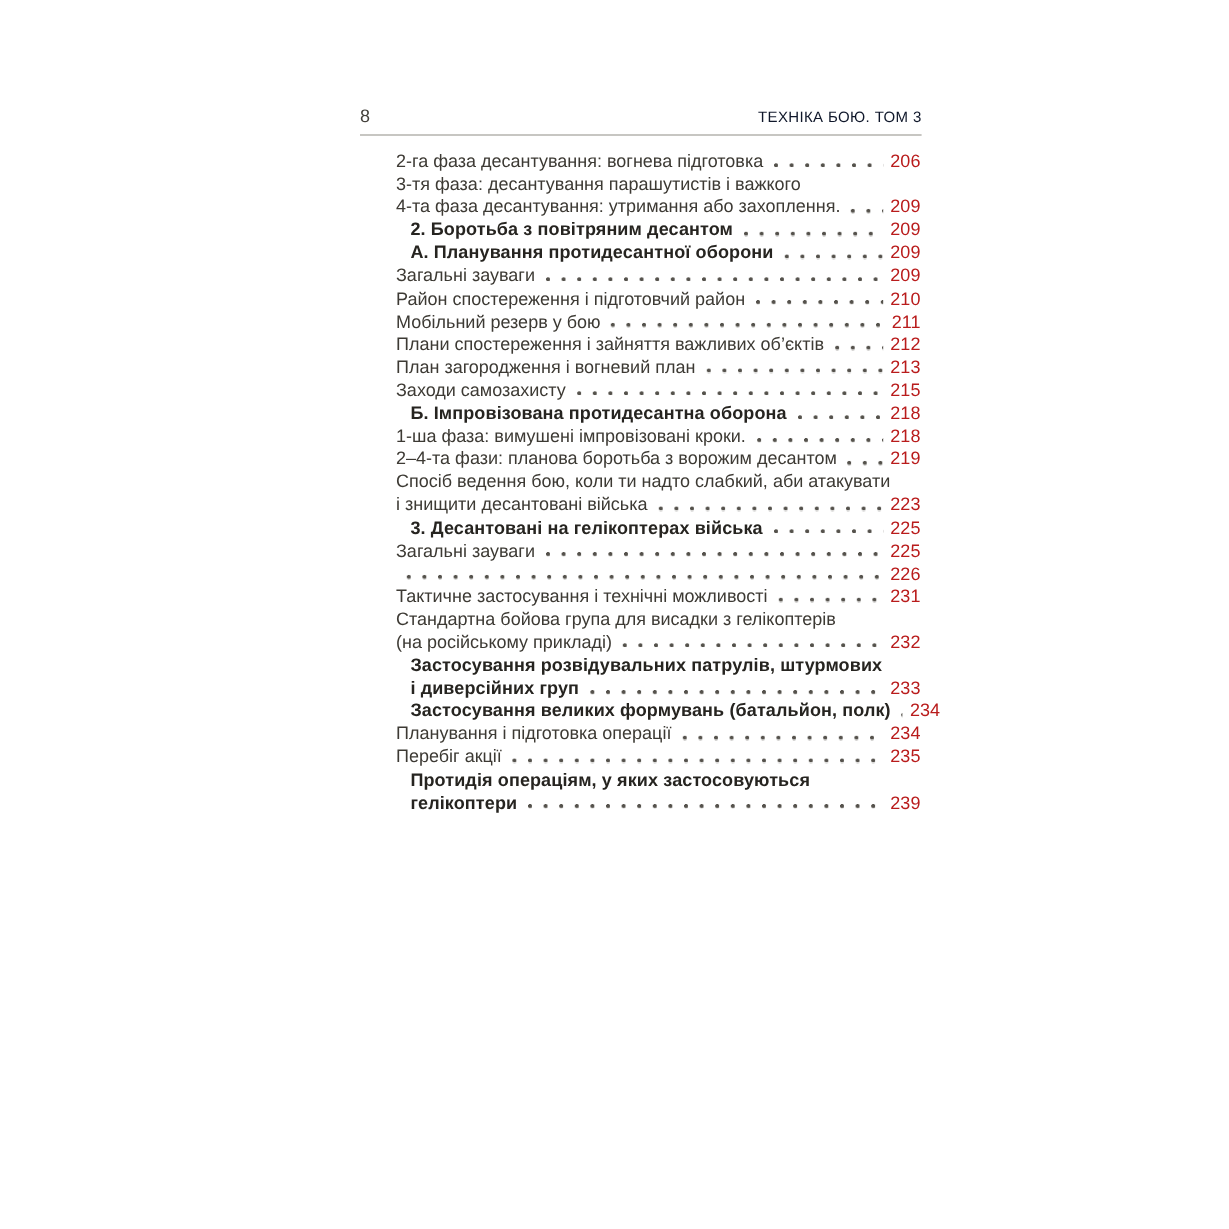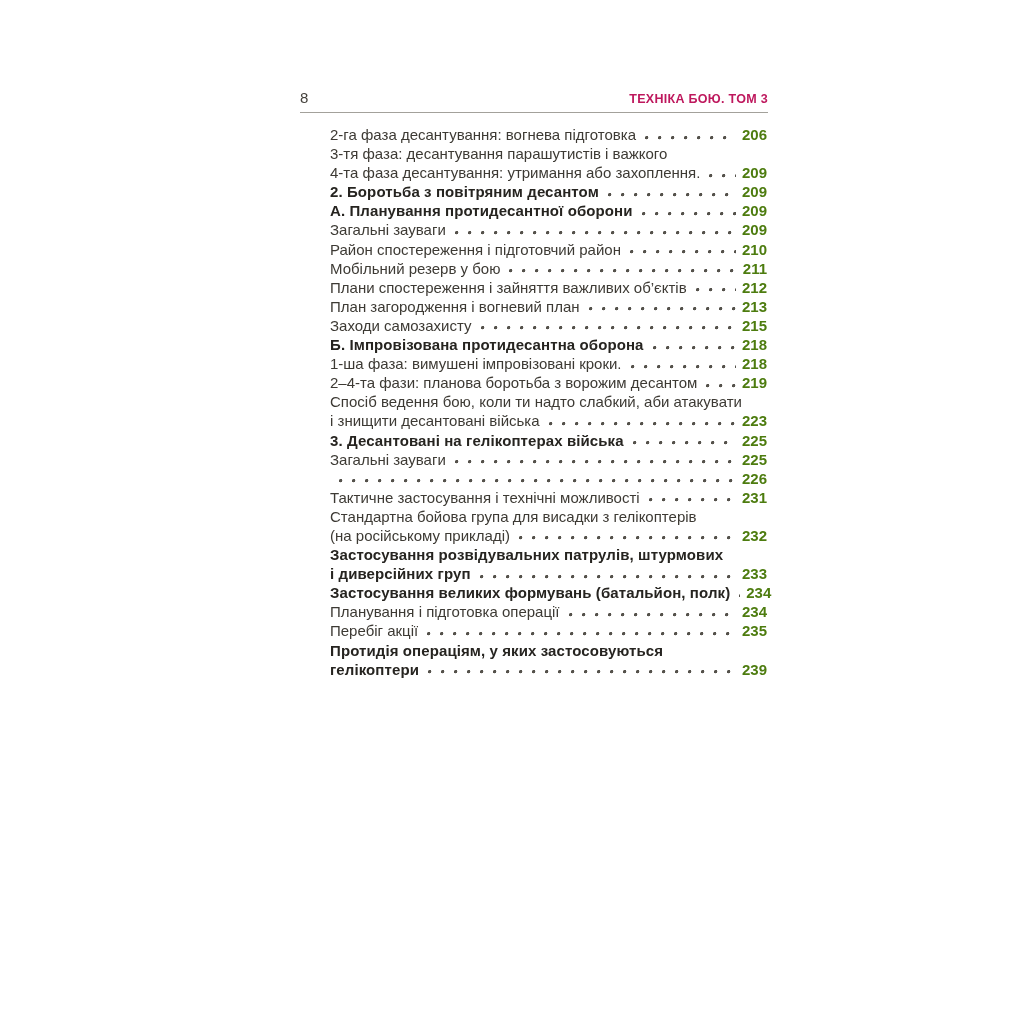--- a/index.html
+++ b/index.html
@@ -29,57 +29,58 @@
     align-items: baseline;
     border-bottom: 1.5px solid #a3a19b;
     padding-bottom: 6px;
   }
   .folio {
     font-size: 15px;
     color: #45423c;
   }
   .running-title {
     font-size: 12.5px;
-    font-weight: 700;
+    font-weight: 400;
     letter-spacing: 0.3px;
-    color: #be185d;
+    color: #0f172a;
   }
   .toc {
     position: absolute;
     left: 330px;
     top: 125px;
     width: 437px;
     font-size: 15px;
     color: #3d3a34;
   }
   .toc-line {
     display: flex;
     height: 19.1px;
     line-height: 19.1px;
     white-space: nowrap;
   }
   .toc-line.bold {
     font-weight: 700;
     color: #262420;
     letter-spacing: 0.1px;
+    margin-left: 12px;
   }
   .toc-text { white-space: nowrap; }
   .toc-leader {
     flex: 1;
     min-width: 8px;
     background-image: radial-gradient(circle at 1.7px 1.7px, #55524c 1.5px, rgba(0,0,0,0) 1.9px);
     background-size: 13px 4px;
     background-repeat: repeat-x;
     background-position: left 7px bottom 4.6px;
     margin-left: 2px;
   }
   .toc-page {
     margin-left: 6px;
-    font-weight: 700;
-    color: #4d7c0f;
+    font-weight: 400;
+    color: #b91c1c;
     letter-spacing: 0;
     text-align: right;
   }
 </style>
 </head>
 <body>
 
 <div class="sheet">
 
   <div class="page-header">

